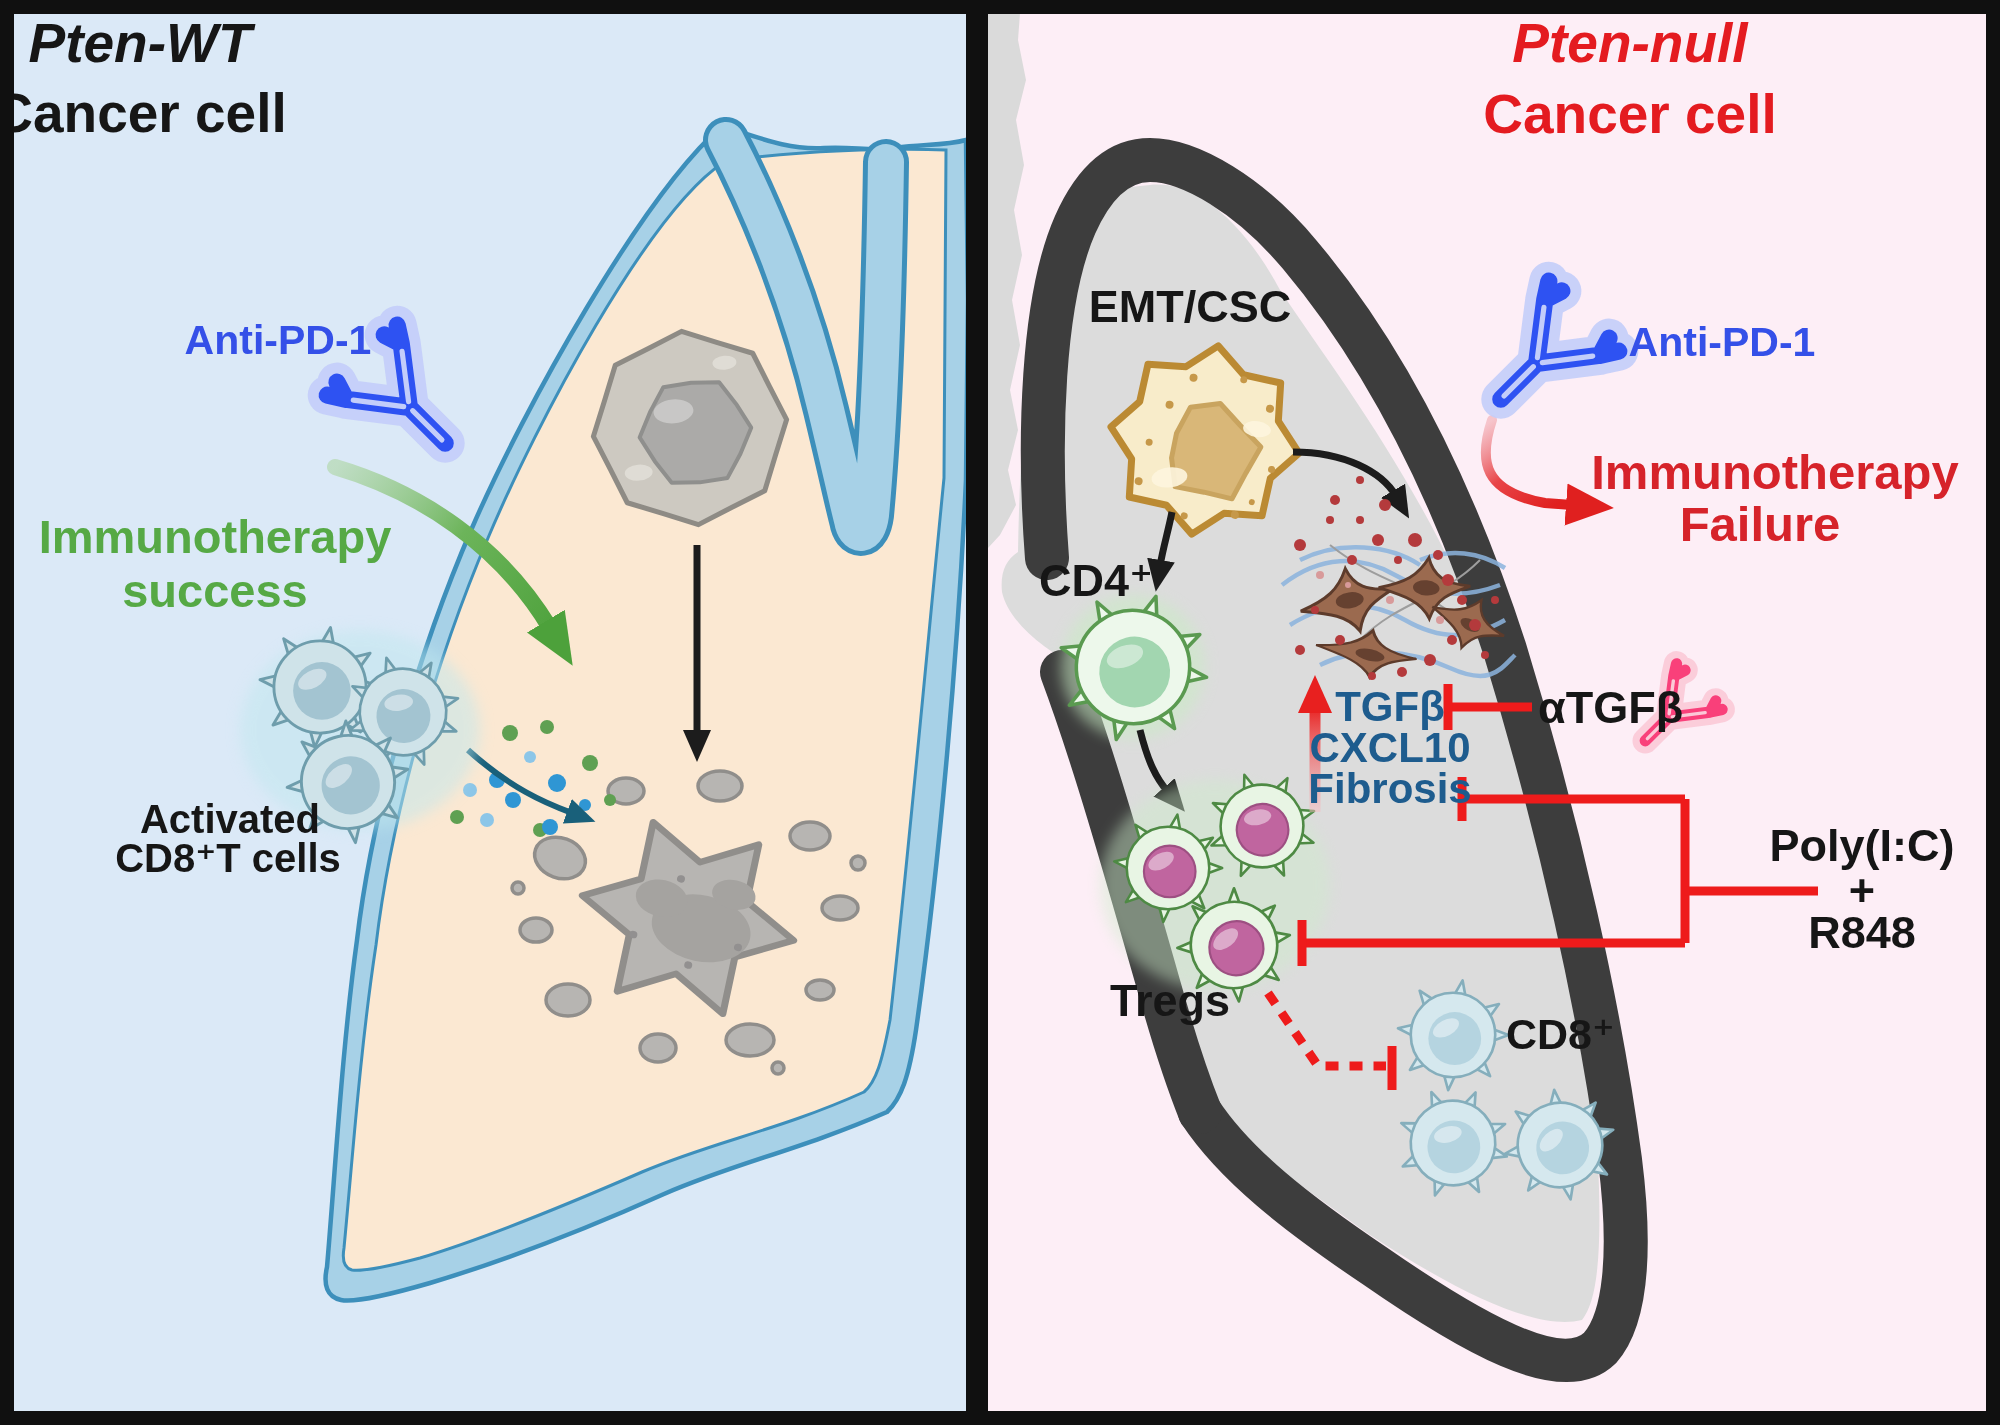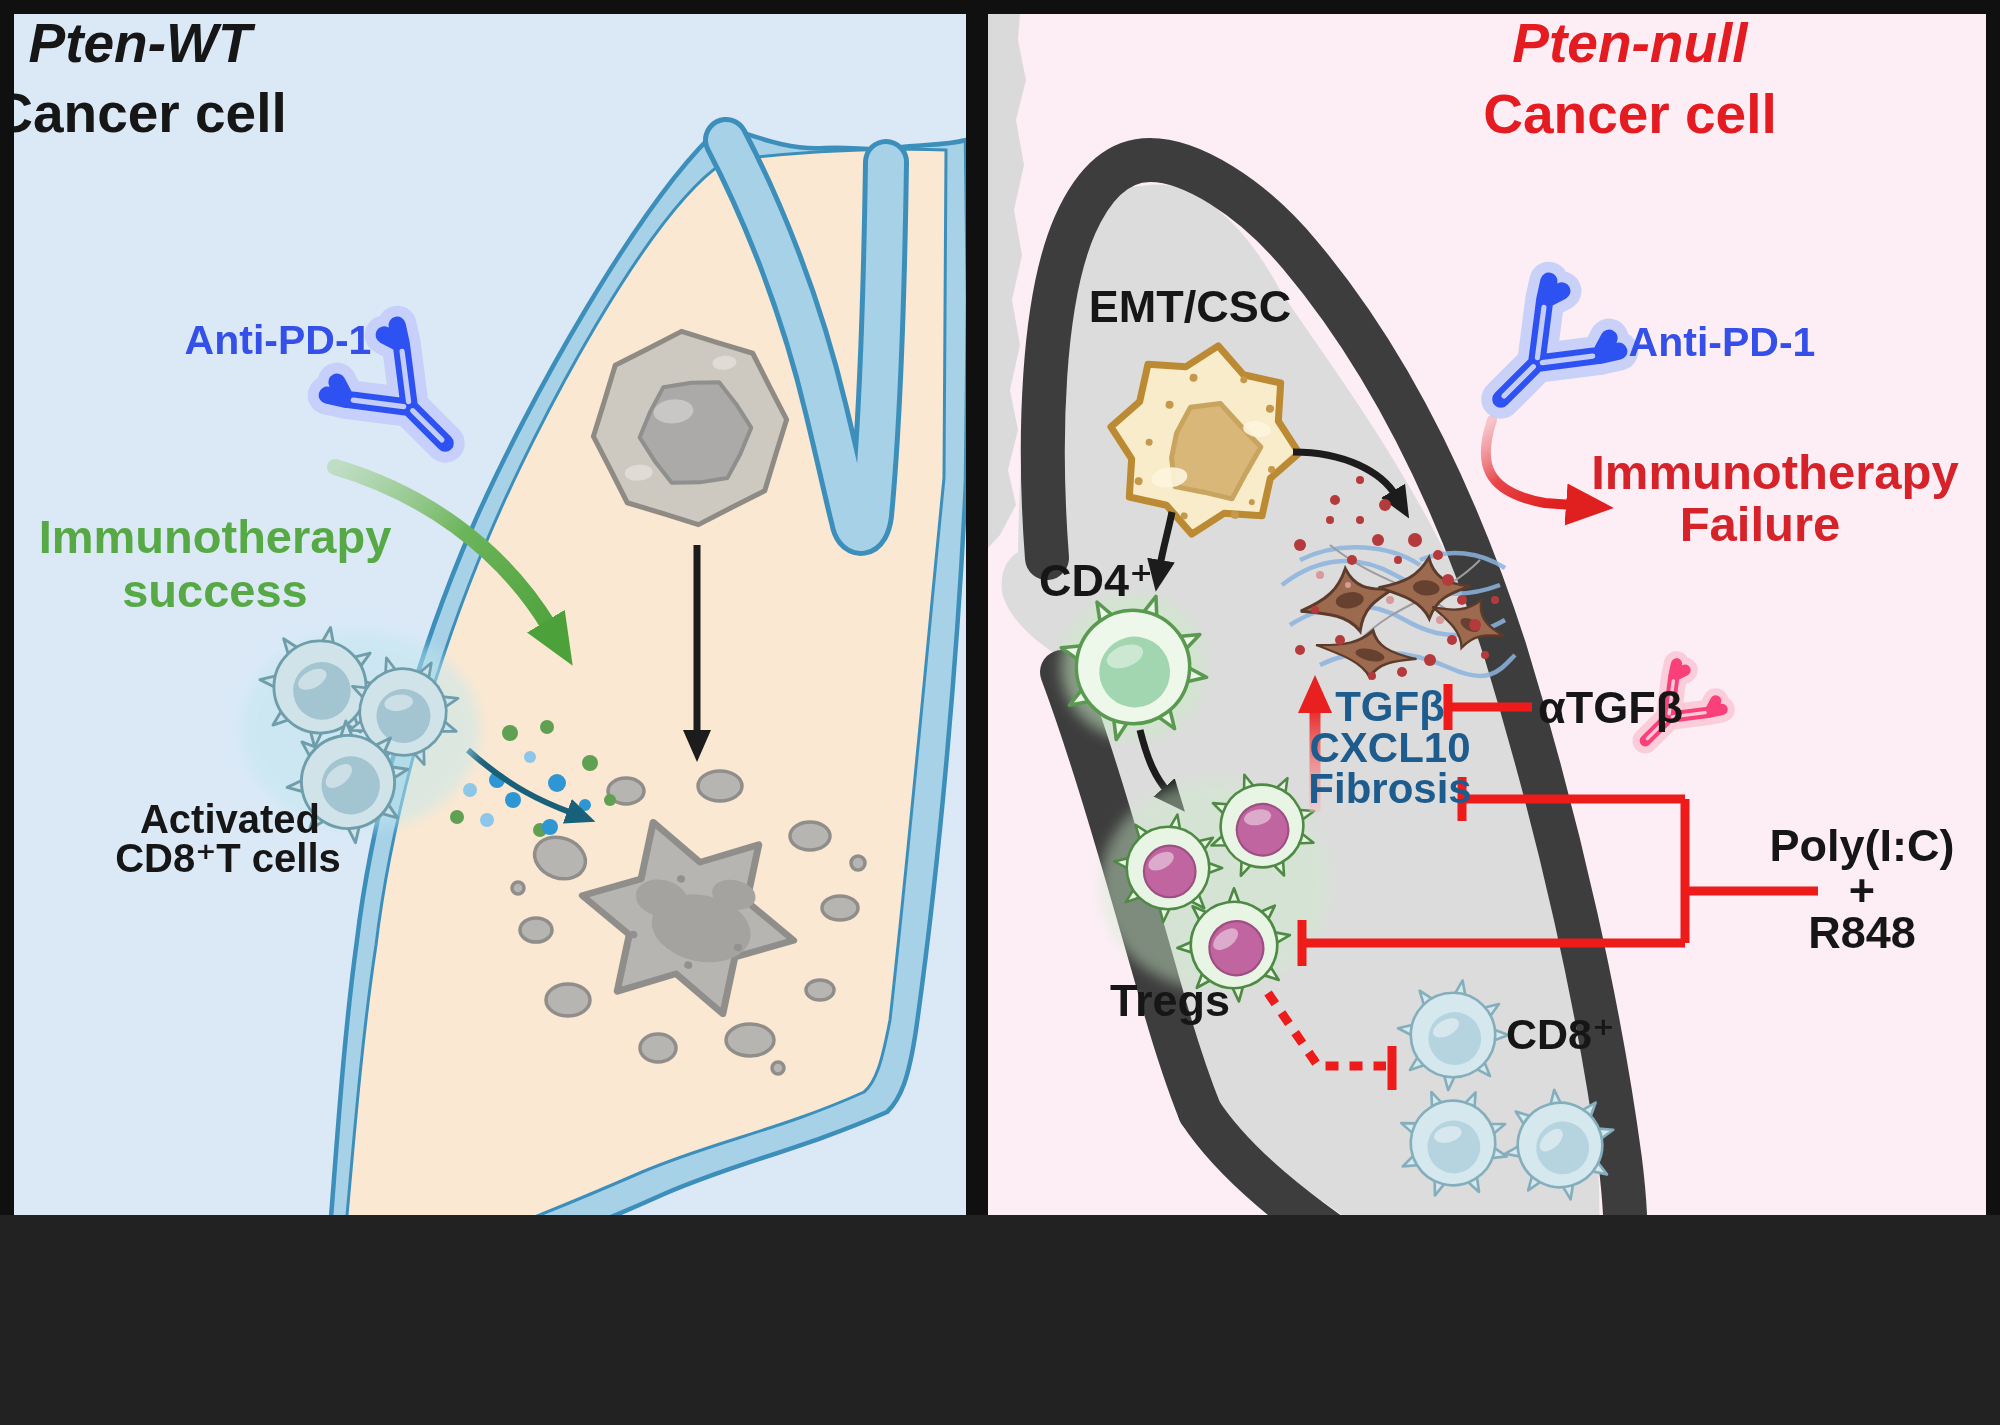--- a/index.html
+++ b/index.html
@@ -1,16 +1,16 @@
 <!DOCTYPE html>
 <html><head>
 <meta charset="utf-8">
 <style>
   html,body{margin:0;padding:0;background:#222;}
-  .stage{width:2000px;height:1215px;position:relative;}
+  .stage{width:2000px;height:1425px;position:relative;}
   svg{display:block;}
   text{font-family:"Liberation Sans","DejaVu Sans",sans-serif;font-weight:800;}
   .t-title{font-size:55px;}
   .t-italic{font-style:italic;}
   .t-label{font-size:41px;font-weight:700;}
   .t-outcome{font-size:47px;font-weight:700;}
   .t-outcome-r{font-size:49px;font-weight:700;}
   .t-cells{font-size:40px;font-weight:700;}
   .t-emt{font-size:45px;font-weight:700;}
   .t-cyto{font-size:42px;font-weight:700;}

